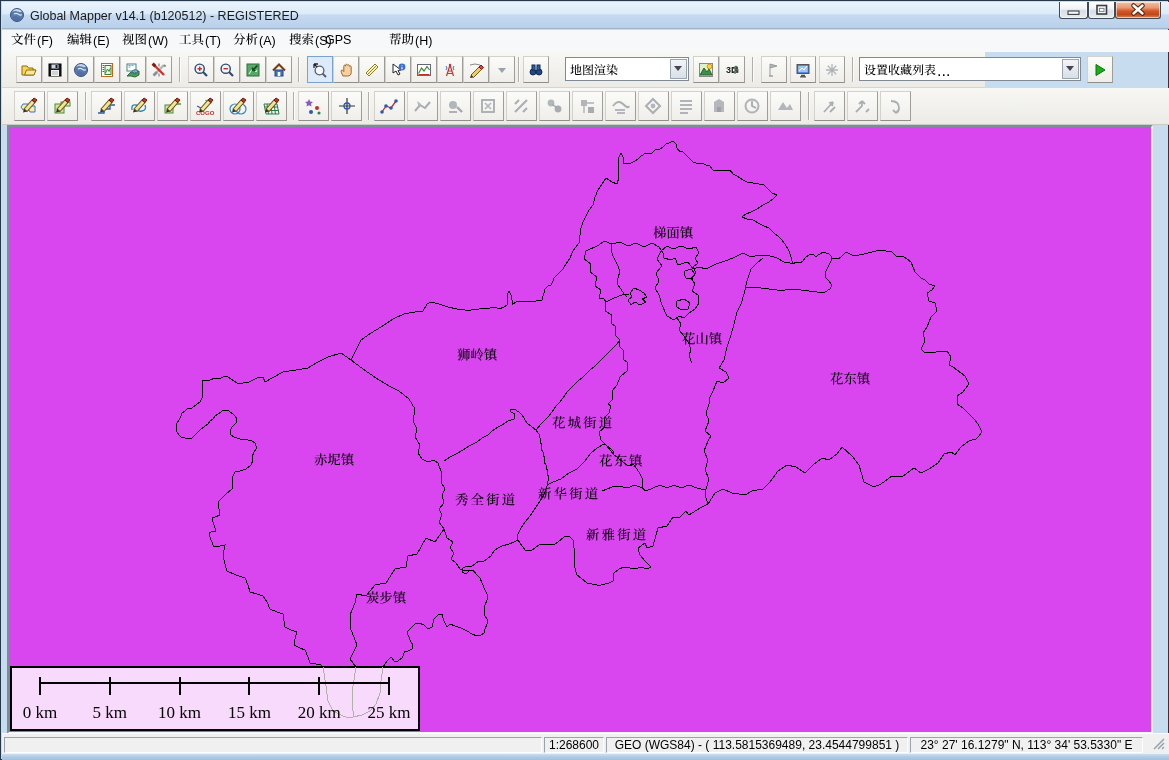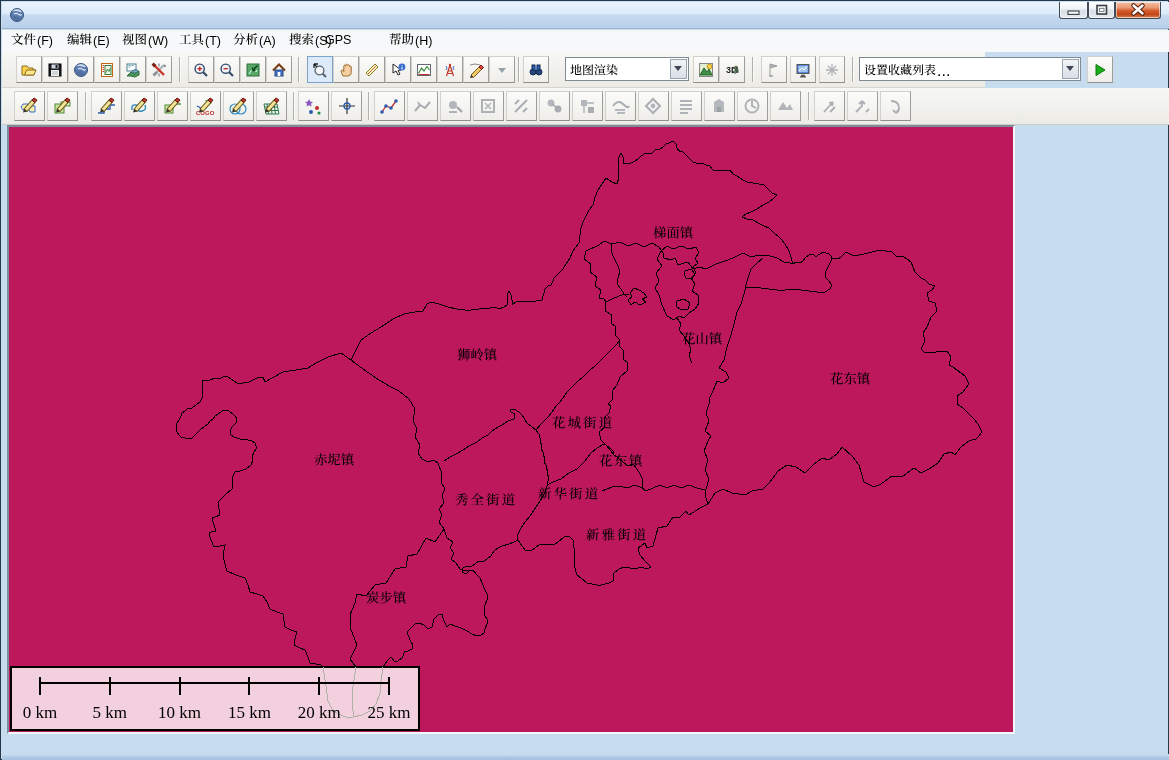--- a/index.html
+++ b/index.html
@@ -23,22 +23,22 @@
   border:1px solid #d2d1cb; border-right-color:#9e9d97; border-bottom-color:#8f8e88;
   display:flex; align-items:center; justify-content:center; }
 .tbtn.sel { background:#dceafa; border-color:#7aa2cc; }
 #tb2 .tbtn { top:3px; }
 .tsep { position:absolute; top:5px; width:2px; height:25px; border-left:1px solid #b0afa9; border-right:1px solid #fbfbf9; }
 .combo { position:absolute; top:5px; height:24px; background:#fff; border:1px solid #7f8a95; }
 .combo .ct { position:absolute; left:4px; top:4px; }
 .combo .ca { position:absolute; right:1px; top:1px; bottom:1px; width:17px;
   background:linear-gradient(#f2f5f8,#d8dfe6); border:1px solid #9aa4ae;
   display:flex;align-items:center;justify-content:center; }
-#mappanel { position:absolute; left:6px; top:124px; width:1008px; height:609px;
-  border:2px solid; border-color:#7b8c9c #f4f7fa #f4f7fa #7b8c9c; background:#be185d; }
+#mappanel { position:absolute; left:6px; top:124px; width:1146px; height:609px;
+  border:2px solid; border-color:#7b8c9c #f4f7fa #f4f7fa #7b8c9c; background:#d946ef; }
 #statusbar { position:absolute; left:1px; top:732px; width:1167px; height:21px; background:#f0f0f0; border-top:1px solid #fbfbfb; }
 .sp { position:absolute; top:3px; height:16px; border:1px solid; border-color:#9aa4ae #fcfdfe #fcfdfe #9aa4ae;
   font-size:12px; color:#000; text-align:center; line-height:15px; background:#f0f0f0; white-space:nowrap; }
 #botframe { position:absolute; left:1px; top:753px; width:1167px; height:6px;
   background:linear-gradient(#cadef2 0%,#b2cce6 45%,#a2bfdc 100%); }
 svg { display:block; }
 .mi svg, .combo svg { display:inline-block; vertical-align:-2px; }
 </style></head><body>
 <svg width="0" height="0" style="position:absolute">
     <defs>
@@ -91,20 +91,21 @@
     <div id="title">
       <div style="position:absolute;left:7px;top:5px">
         <svg width="16" height="16" viewBox="0 0 16 16">
           <circle cx="8" cy="8" r="6.5" fill="#5a7ab0"></circle>
           <path d="M3 5 Q6 3.2 9 4.5 Q12 6 13 4.2 Q11 1.8 8 1.7 Q4.5 1.8 3 5Z" fill="#c8d6ea"></path>
           <path d="M3.5 10 Q6 8.5 8.5 10 Q11 11.5 12.5 10.5 Q11.5 13.8 8 14.3 Q4.8 13.8 3.5 10Z" fill="#51709f"></path>
           <path d="M5 7 Q7 5.5 9.5 7.2 Q11.5 8.6 12.8 7.6" stroke="#dde8f4" fill="none" stroke-width="1.2"></path>
           <ellipse cx="8" cy="8" rx="6.5" ry="6.5" fill="none" stroke="#3d567c"></ellipse>
         </svg>
       </div>
+      <div class="txt">Global Mapper v14.1 (b120512) - REGISTERED</div>
       <div class="cap" id="bmin">
         <svg width="27" height="16">
           <rect x="8" y="9" width="11" height="3.4" fill="#f8f8f8" stroke="#3a3f45" stroke-width="1.1"></rect>
         </svg>
       </div>
       <div class="cap" id="bmax">
         <svg width="25" height="16">
           <rect x="8" y="3.5" width="9.5" height="8.5" fill="#f8f8f8" stroke="#3a3f45" stroke-width="1.6"></rect>
           <rect x="10.4" y="6.4" width="4.6" height="3" fill="#fff" stroke="#7a8288" stroke-width="1"></rect>
         </svg>
@@ -662,13 +663,22 @@
             <use href="#g39" transform="translate(631.8,538.5) scale(0.0536,-0.0536)"></use>
           </g>
           <g fill="#000" shape-rendering="geometricPrecision">
             <use href="#g25" transform="translate(365.0,601.5) scale(0.0536,-0.0536)"></use>
             <use href="#g23" transform="translate(378.4,601.5) scale(0.0536,-0.0536)"></use>
             <use href="#g40" transform="translate(391.8,601.5) scale(0.0536,-0.0536)"></use>
           </g>
         </g>
       </svg>
     </div>
+    <div id="statusbar">
+      <div class="sp" style="left:2px;width:538px"></div>
+      <div class="sp" style="left:542px;width:60px">1:268600</div>
+      <div class="sp" style="left:604px;width:302px">GEO (WGS84) - ( 113.5815369489, 23.4544799851 )</div>
+      <div class="sp" style="left:908px;width:233px">23° 27' 16.1279" N, 113° 34' 53.5330" E</div>
+      <svg width="15" height="16" style="position:absolute;right:2px;top:3px">
+        <path d="M12 2 L2 12 M12 6 L6 12 M12 10 L10 12" stroke="#98a2ac" stroke-width="1.5"></path>
+      </svg>
+    </div>
     <div id="botframe"></div>
   </div>
 </body></html>

